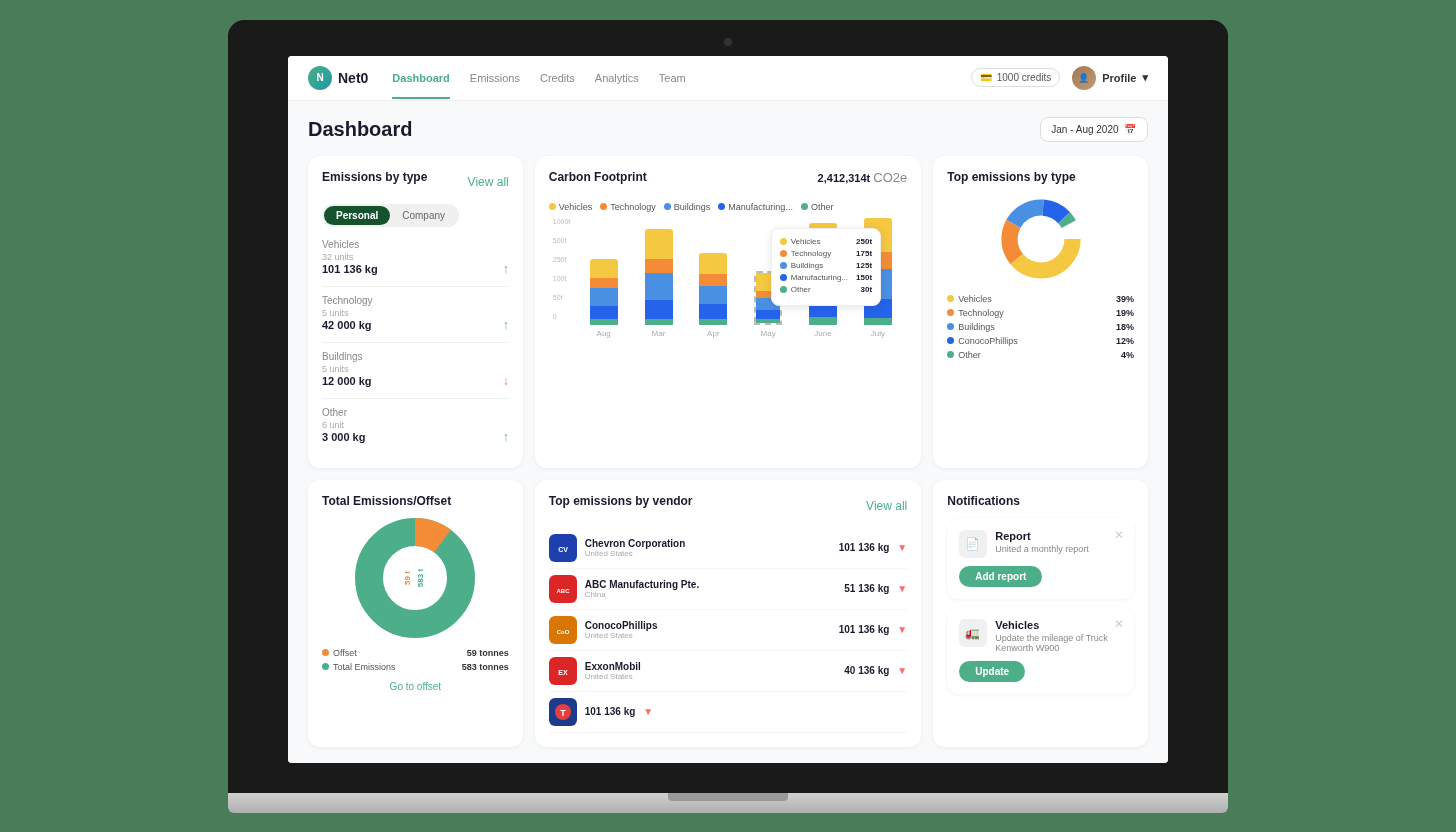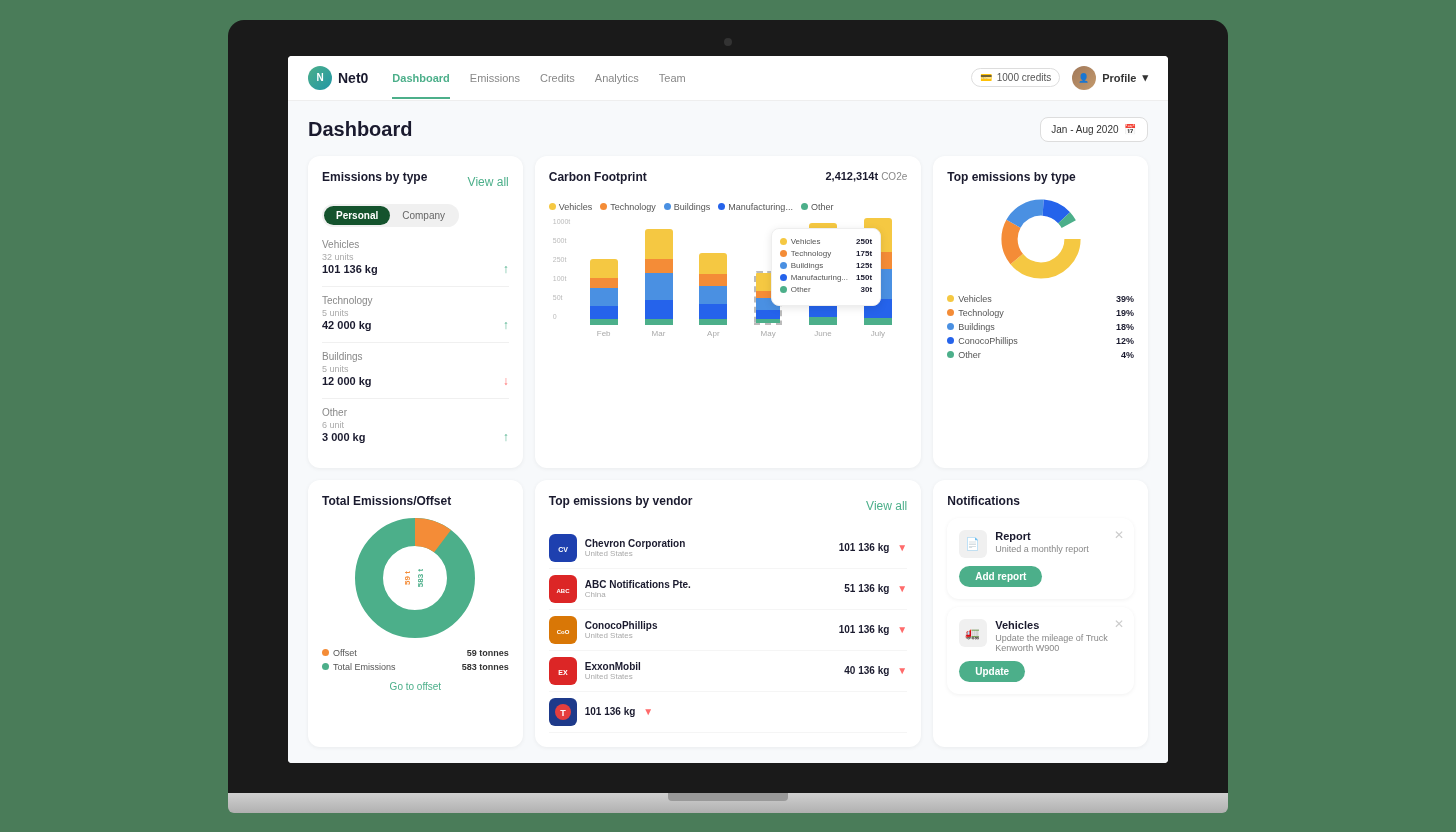--- a/index.html
+++ b/index.html
@@ -267,21 +267,21 @@
       align-items: flex-start;
       justify-content: space-between;
       margin-bottom: 8px;
     }
     .chart-total {
       font-size: 11px;
       font-weight: 700;
       color: #1a1a2e;
     }
     .chart-unit {
-      font-size: 10px;
+      font-size: 13px;
       color: #888;
     }
     .chart-legend {
       display: flex;
       gap: 8px;
       flex-wrap: wrap;
       margin-bottom: 6px;
     }
     .legend-item {
       display: flex;
@@ -677,21 +677,21 @@
 
 
                   <div class="bar-group">
                     <div class="stacked-bar" style="height:55%;">
                       <div class="bar-seg" style="height:8%;background:#4caf8a;"></div>
                       <div class="bar-seg" style="height:20%;background:#2563eb;"></div>
                       <div class="bar-seg" style="height:28%;background:#4a90e2;"></div>
                       <div class="bar-seg" style="height:14%;background:#f48c37;"></div>
                       <div class="bar-seg" style="height:30%;background:#f5c842;"></div>
                     </div>
-                    <span class="bar-label">Feb</span>
+                    <span class="bar-label">Aug</span>
                   </div>
 
                   <div class="bar-group">
                     <div class="stacked-bar" style="height:80%;">
                       <div class="bar-seg" style="height:6%;background:#4caf8a;"></div>
                       <div class="bar-seg" style="height:20%;background:#2563eb;"></div>
                       <div class="bar-seg" style="height:28%;background:#4a90e2;"></div>
                       <div class="bar-seg" style="height:14%;background:#f48c37;"></div>
                       <div class="bar-seg" style="height:32%;background:#f5c842;"></div>
                     </div>
@@ -897,21 +897,21 @@
                 </div>
 
                 <div class="vendor-row">
                   <div class="vendor-logo" style="background:#dc2626; color:white;">
                     <svg width="24" height="24" viewBox="0 0 24 24">
                       <rect width="24" height="24" fill="#dc2626" rx="4"></rect>
                       <text x="12" y="16" text-anchor="middle" fill="white" font-size="6" font-weight="700">ABC</text>
                     </svg>
                   </div>
                   <div class="vendor-info">
-                    <div class="vendor-name">ABC Notifications Pte.</div>
+                    <div class="vendor-name">ABC Manufacturing Pte.</div>
                     <div class="vendor-location">China</div>
                   </div>
                   <div class="vendor-value">51 136 kg</div>
                   <span class="vendor-arrow">▼</span>
                 </div>
 
                 <div class="vendor-row">
                   <div class="vendor-logo" style="background:#d97706; color:white;">
                     <svg width="24" height="24" viewBox="0 0 24 24">
                       <rect width="24" height="24" fill="#d97706" rx="4"></rect>

